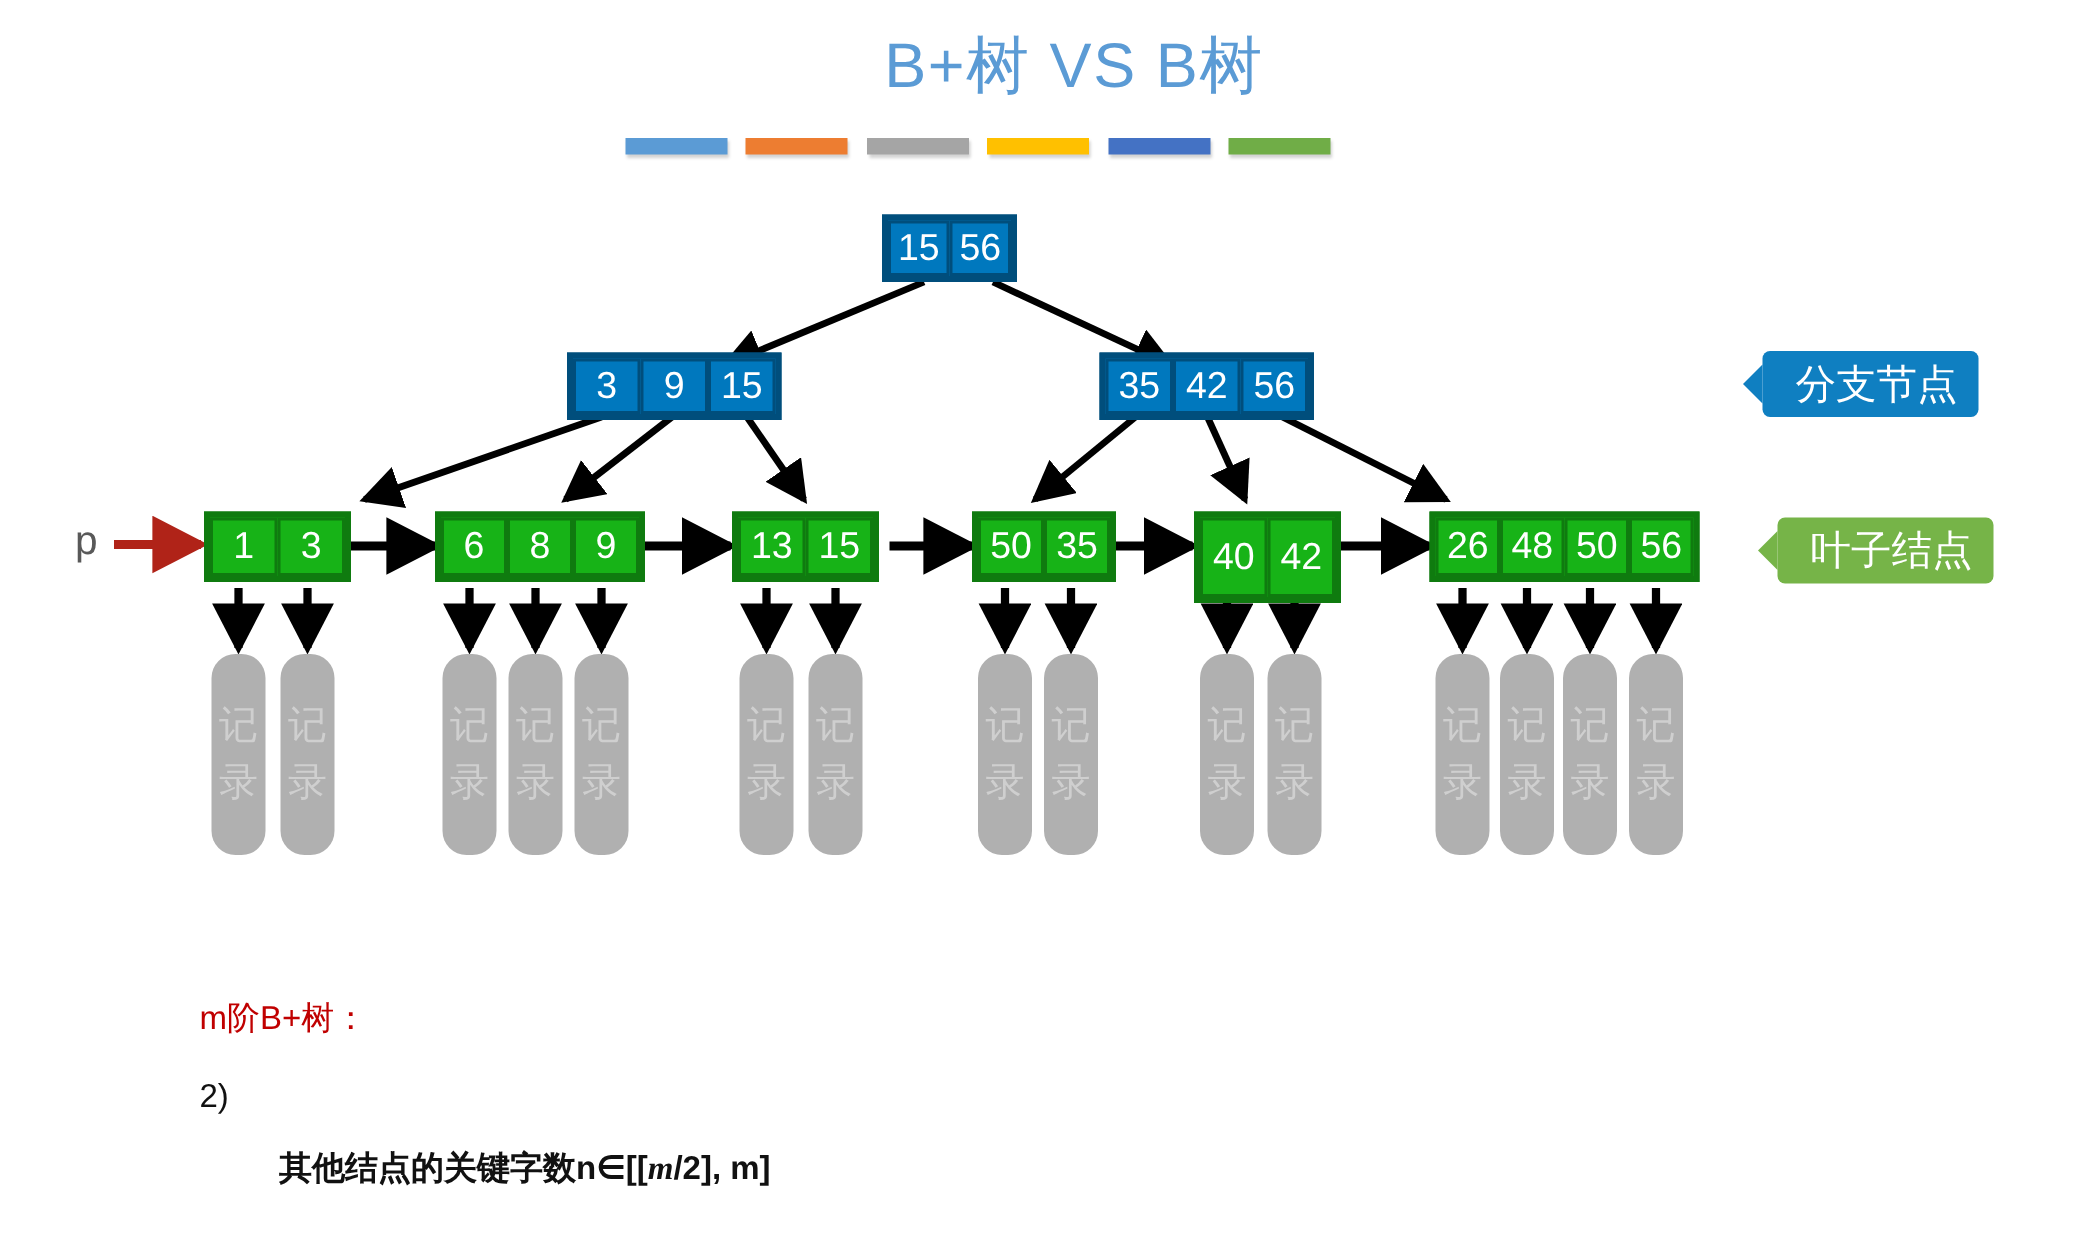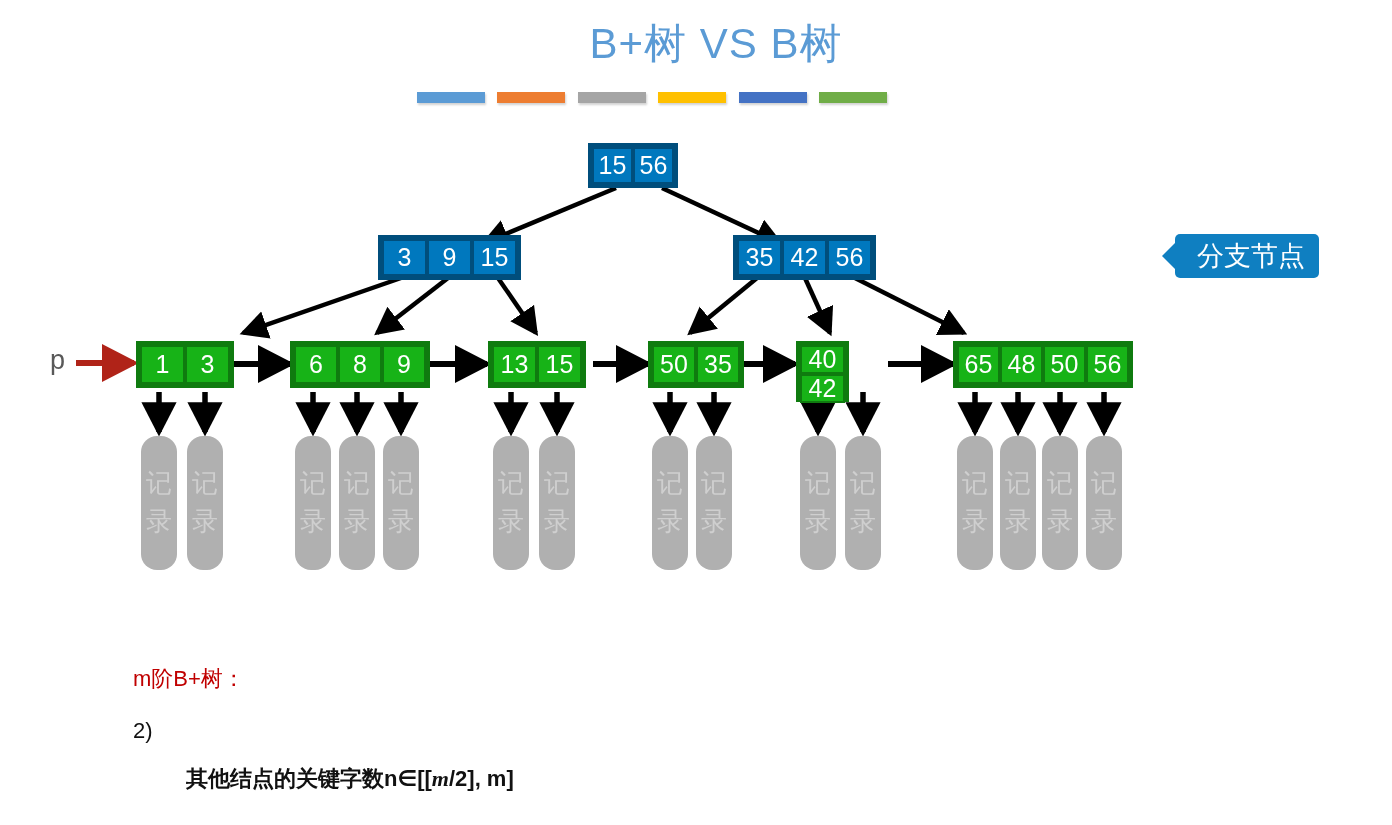--- a/index.html
+++ b/index.html
@@ -276,27 +276,27 @@
   <div class="node green" style="left:488px; top:341px; height:47px;">
     <div class="cell" style="width:45px">13</div>
     <div class="cell" style="width:45px">15</div>
   </div>
 
   <div class="node green" style="left:648px; top:341px; height:47px;">
     <div class="cell" style="width:44px">50</div>
     <div class="cell" style="width:44px">35</div>
   </div>
 
-  <div class="node green" style="left:796px; top:341px; height:61px;flex-direction:column;">
+  <div class="node green" style="left:796px; top:341px; height:61px;">
     <div class="cell" style="width:45px">40</div>
     <div class="cell" style="width:45px">42</div>
   </div>
 
   <div class="node green" style="left:953px; top:341px; height:47px;">
-    <div class="cell" style="width:43px">65</div>
+    <div class="cell" style="width:43px">26</div>
     <div class="cell" style="width:43px">48</div>
     <div class="cell" style="width:43px">50</div>
     <div class="cell" style="width:43px">56</div>
   </div>
 
   <div class="record" style="left:141px; top:436px;">
     <span>记</span>
     <span>录</span>
   </div>
   <div class="record" style="left:187px; top:436px;">
@@ -357,20 +357,23 @@
     <span>录</span>
   </div>
   <div class="record" style="left:1086px; top:436px;">
     <span>记</span>
     <span>录</span>
   </div>
 
   <div class="callout branch" style="left:1175px; top:234px;">
     <span class="ctxt">分支节点</span>
   </div>
+  <div class="callout leaf" style="left:1185px; top:345px;">
+    <span class="ctxt">叶子结点</span>
+  </div>
 
   <div class="p-label">p</div>
 
 
   <div class="mline red" style="left:133px; top:664px;">m阶B+树：</div>
 
   <div class="mline" style="left:133px; top:718px;">2)</div>
 
   <div class="mline" style="left:186px; top:764px;font-weight:bold;">
     <span>其他结点的关键字数n∈[[</span><em>m</em><span>/2], m]</span>

